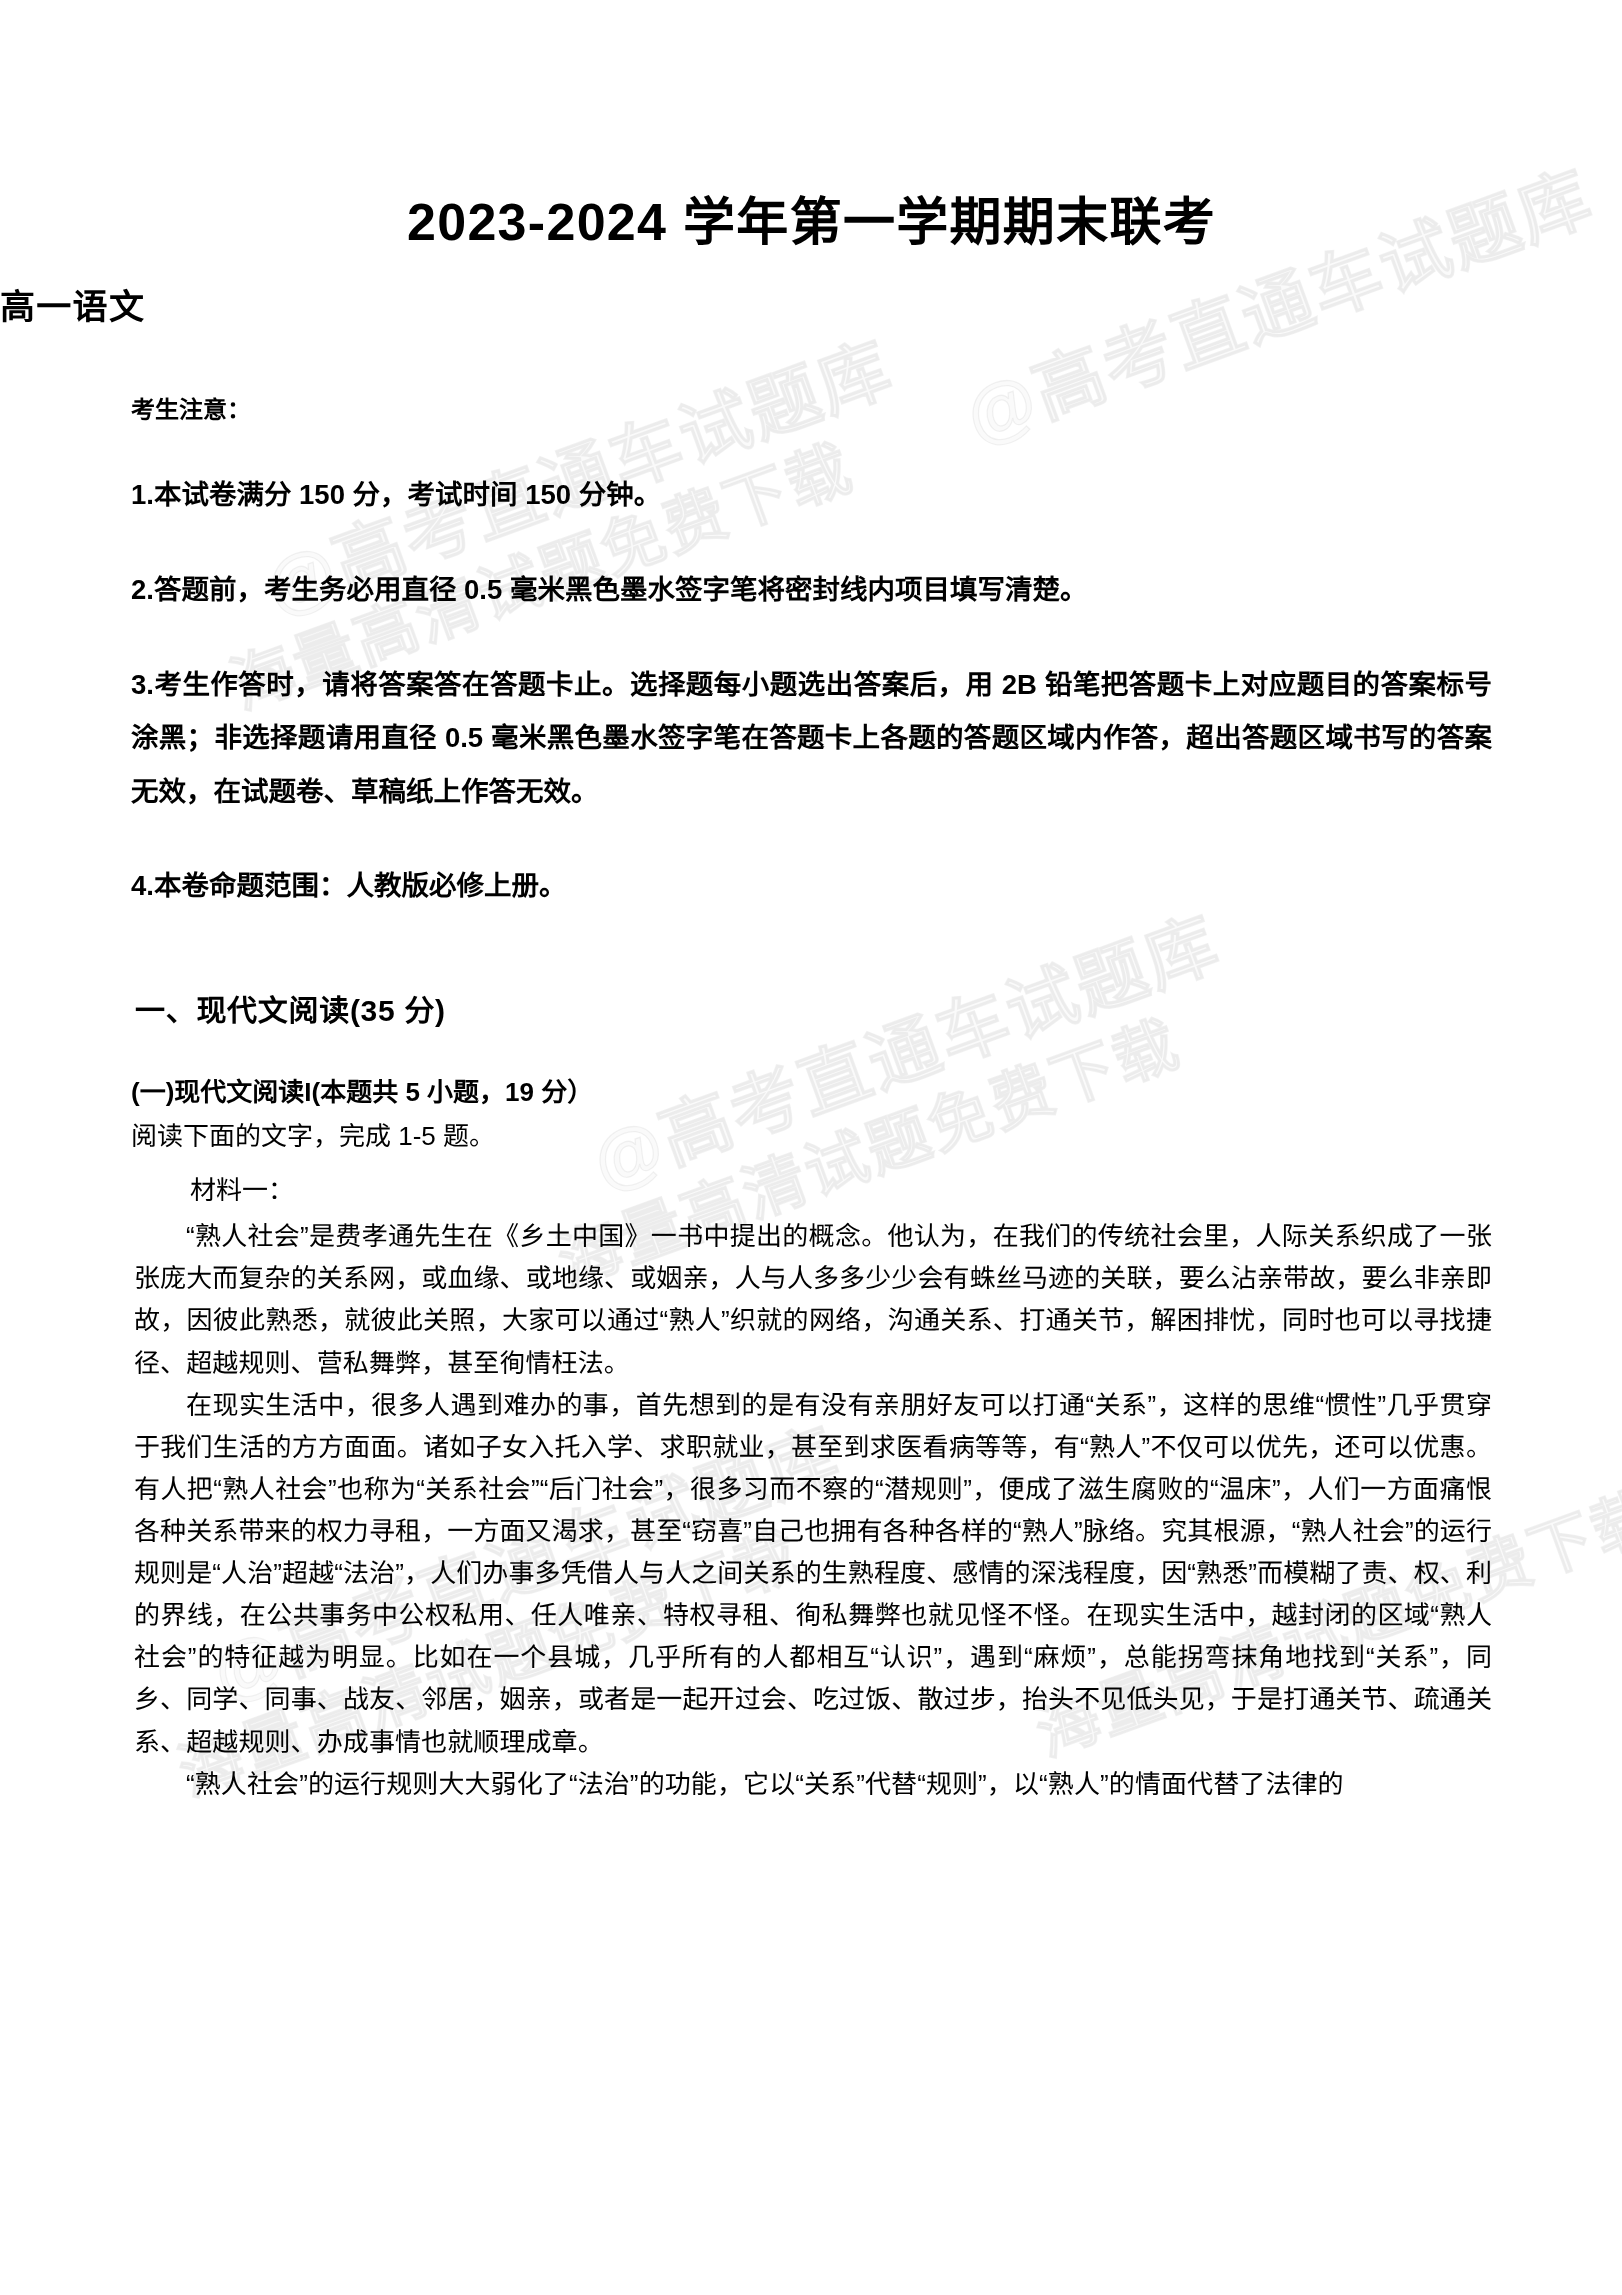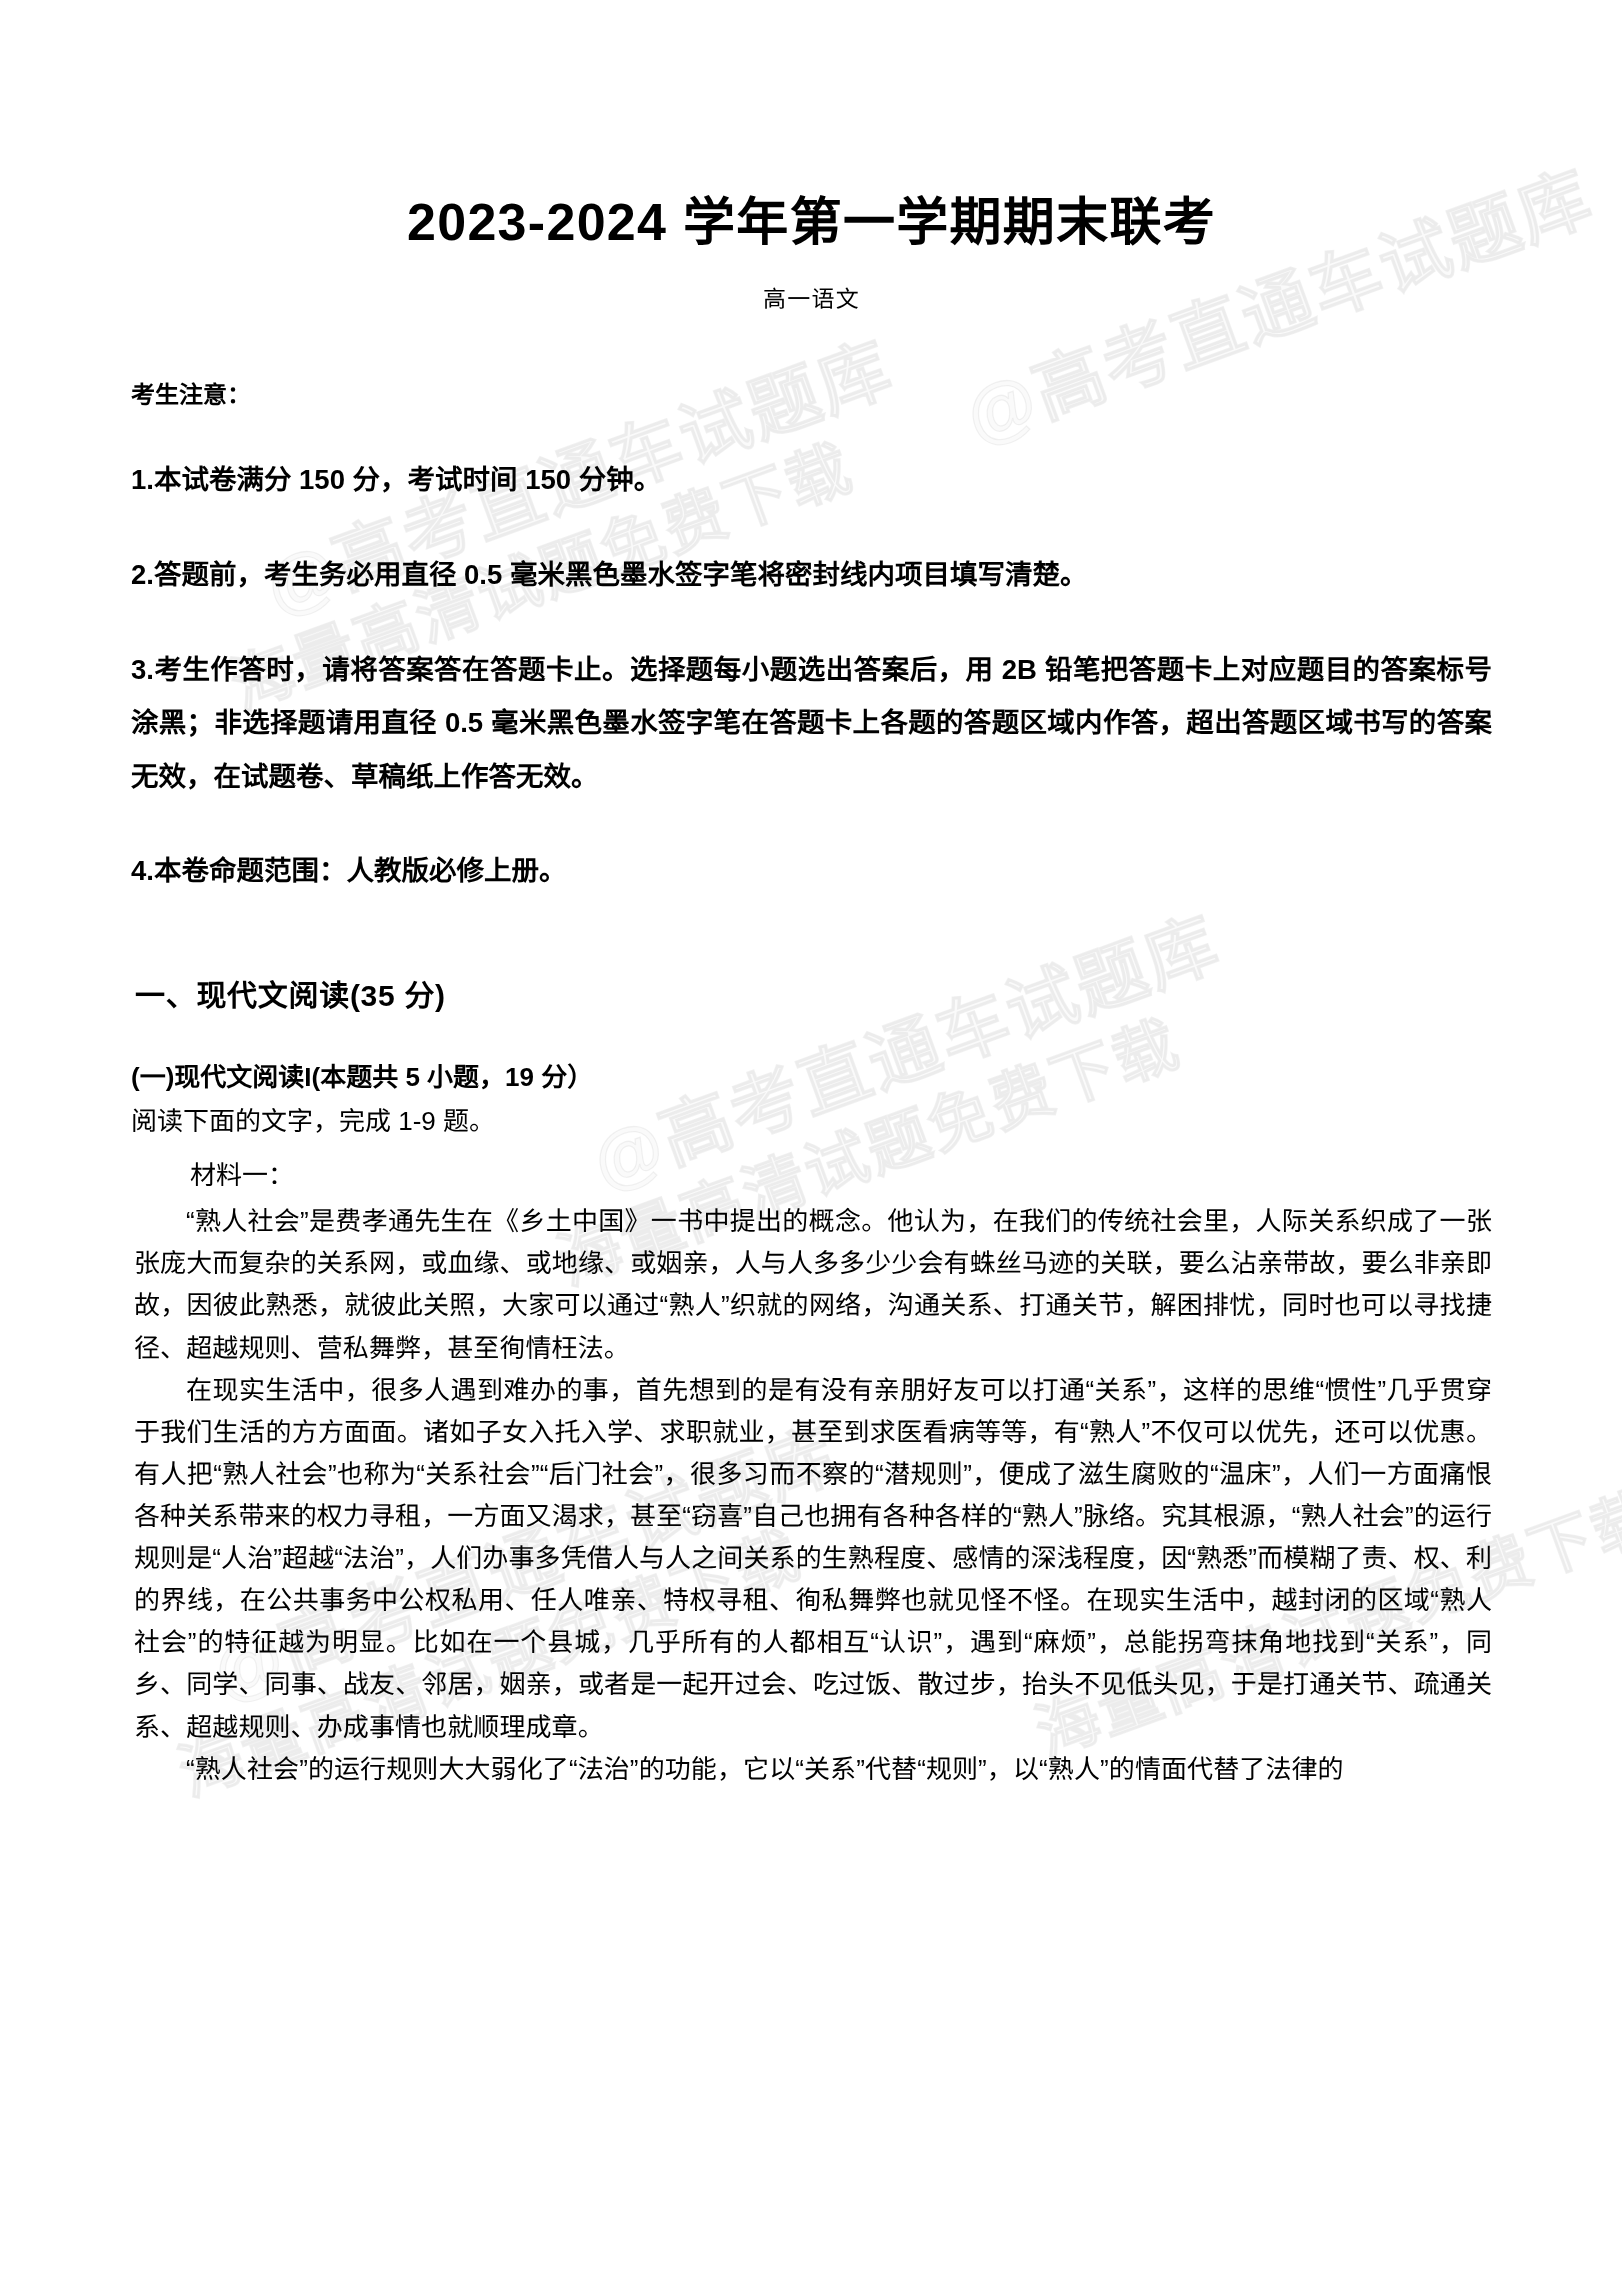--- a/index.html
+++ b/index.html
@@ -55,23 +55,23 @@
     text-align: center;
     font-size: 52px;
     font-weight: 700;
     letter-spacing: 1.3px;
     line-height: 1.25;
   }
 
   .title-sub {
     margin: 0;
     padding-top: 30px;
-    text-align: center;
-    font-size: 23px;
-    font-weight: 400;
+    text-align: left;
+    font-size: 35px;
+    font-weight: 700;
     letter-spacing: 1.3px;
     line-height: 1.25;
   }
 
   .notice-block {
     margin: 0;
     padding: 64px 131px 0 131px;
   }
 
   .notice-head {
@@ -174,21 +174,21 @@
 
       <p class="notice-item">3.考生作答时，请将答案答在答题卡止。选择题每小题选出答案后，用 2B 铅笔把答题卡上对应题目的答案标号涂黑；非选择题请用直径 0.5 毫米黑色墨水签字笔在答题卡上各题的答题区域内作答，超出答题区域书写的答案无效，在试题卷、草稿纸上作答无效。</p>
 
       <p class="notice-item">4.本卷命题范围：人教版必修上册。</p>
     </div>
 
     <h3 class="section-head">一、现代文阅读(35 分)</h3>
 
     <h4 class="sub-head">(一)现代文阅读I(本题共 5 小题，19 分）</h4>
 
-    <p class="instruction">阅读下面的文字，完成 1-9 题。</p>
+    <p class="instruction">阅读下面的文字，完成 1-5 题。</p>
 
     <div class="passage">
       <p class="material-label">材料一：</p>
 
       <p class="para">“熟人社会”是费孝通先生在《乡土中国》一书中提出的概念。他认为，在我们的传统社会里，人际关系织成了一张张庞大而复杂的关系网，或血缘、或地缘、或姻亲，人与人多多少少会有蛛丝马迹的关联，要么沾亲带故，要么非亲即故，因彼此熟悉，就彼此关照，大家可以通过“熟人”织就的网络，沟通关系、打通关节，解困排忧，同时也可以寻找捷径、超越规则、营私舞弊，甚至徇情枉法。</p>
 
       <p class="para">在现实生活中，很多人遇到难办的事，首先想到的是有没有亲朋好友可以打通“关系”，这样的思维“惯性”几乎贯穿于我们生活的方方面面。诸如子女入托入学、求职就业，甚至到求医看病等等，有“熟人”不仅可以优先，还可以优惠。有人把“熟人社会”也称为“关系社会”“后门社会”，很多习而不察的“潜规则”，便成了滋生腐败的“温床”，人们一方面痛恨各种关系带来的权力寻租，一方面又渴求，甚至“窃喜”自己也拥有各种各样的“熟人”脉络。究其根源，“熟人社会”的运行规则是“人治”超越“法治”，人们办事多凭借人与人之间关系的生熟程度、感情的深浅程度，因“熟悉”而模糊了责、权、利的界线，在公共事务中公权私用、任人唯亲、特权寻租、徇私舞弊也就见怪不怪。在现实生活中，越封闭的区域“熟人社会”的特征越为明显。比如在一个县城，几乎所有的人都相互“认识”，遇到“麻烦”，总能拐弯抹角地找到“关系”，同乡、同学、同事、战友、邻居，姻亲，或者是一起开过会、吃过饭、散过步，抬头不见低头见，于是打通关节、疏通关系、超越规则、办成事情也就顺理成章。</p>
 
       <p class="para">“熟人社会”的运行规则大大弱化了“法治”的功能，它以“关系”代替“规则”，以“熟人”的情面代替了法律的</p>
     </div>

